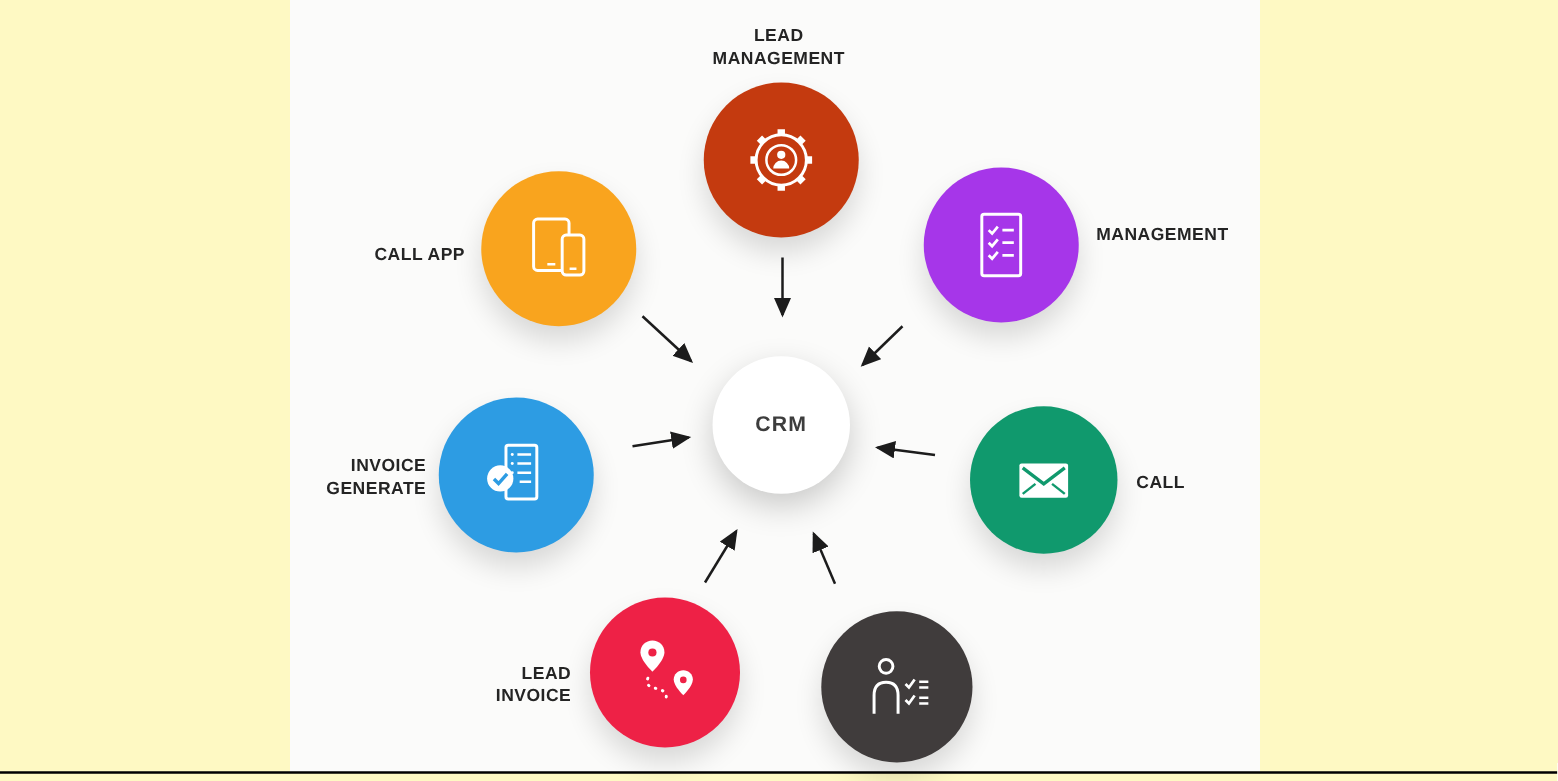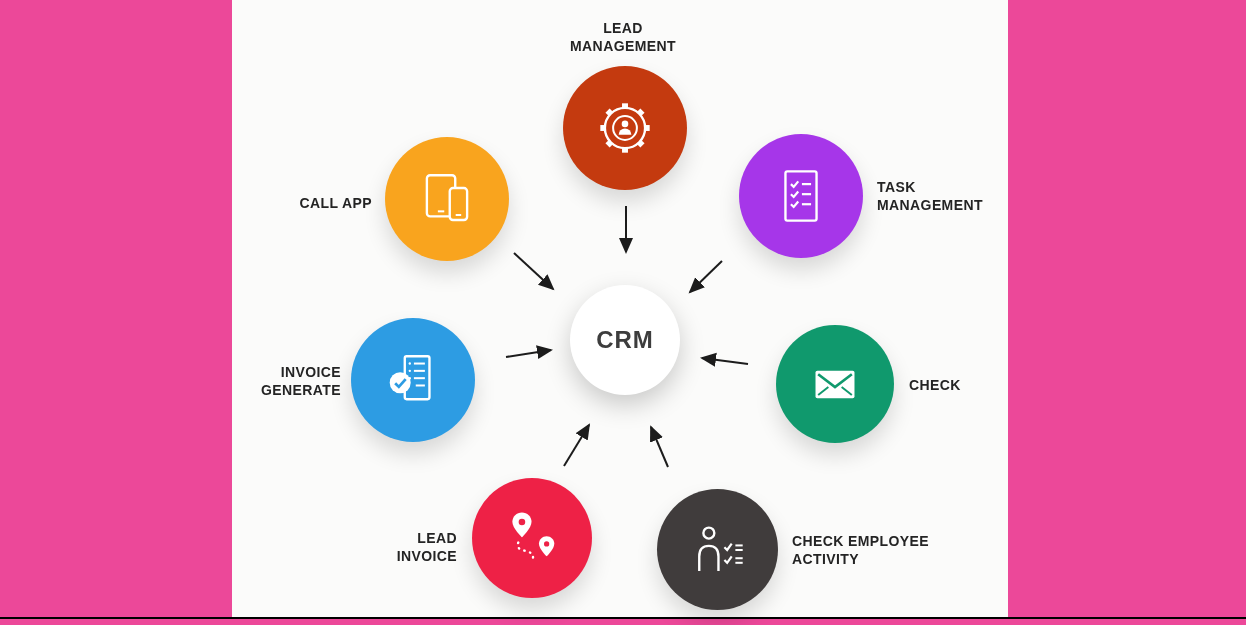--- a/index.html
+++ b/index.html
@@ -1,24 +1,24 @@
 <!DOCTYPE html>
 <html><head>
 <meta charset="utf-8">
 <style>
   * { margin:0; padding:0; box-sizing:border-box; }
   html,body { width:1246px; height:625px; background:#ffffff; font-family:"Liberation Sans", sans-serif; }
-  .stage { position:relative; width:1246px; height:625px; overflow:hidden; background:#ec4899; }
+  .stage { position:relative; width:1246px; height:625px; overflow:hidden; background:#fef9c3; }
   .panel { position:absolute; left:232px; top:0; width:776px; height:618px; background:#fbfbfa; }
   .circle { position:absolute; border-radius:50%; display:flex; align-items:center; justify-content:center;
             box-shadow:0 12px 22px rgba(0,0,0,0.14); }
   .center-circle { position:absolute; left:570px; top:285px; width:110px; height:110px; border-radius:50%;
             background:#ffffff; box-shadow:0 10px 26px rgba(0,0,0,0.20);
             display:flex; align-items:center; justify-content:center; }
-  .center-circle span { font-size:24px; font-weight:700; letter-spacing:1px; color:#3d3d3d; }
+  .center-circle span { font-size:17px; font-weight:700; letter-spacing:1px; color:#3d3d3d; }
   .label { position:absolute; font-weight:700; font-size:14px; line-height:18px; color:#242424; letter-spacing:0.4px; }
   .label span { display:block; }
   
   #c-lead    { left:563px; top:66px;  width:124px; height:124px; }
   #c-task    { left:739px; top:134px; width:124px; height:124px; }
   #c-email   { left:776px; top:325px; width:118px; height:118px; }
   #c-check   { left:657px; top:489px; width:121px; height:121px; }
   #c-track   { left:472px; top:478px; width:120px; height:120px; }
   #c-invoice { left:351px; top:318px; width:124px; height:124px; }
   #c-call    { left:385px; top:137px; width:124px; height:124px; }
@@ -85,51 +85,46 @@
       <rect x="18" y="8" width="34" height="54" rx="2" stroke-width="2.6"></rect>
       <polyline points="24,22 27,25 32,19" stroke-width="2.4"></polyline>
         <line x1="36" y1="22" x2="46" y2="22" stroke-width="2.4"></line>
       <polyline points="24,33 27,36 32,30" stroke-width="2.4"></polyline>
         <line x1="36" y1="33" x2="46" y2="33" stroke-width="2.4"></line>
       <polyline points="24,44 27,47 32,41" stroke-width="2.4"></polyline>
         <line x1="36" y1="44" x2="46" y2="44" stroke-width="2.4"></line>
     </svg>
   </div>
   <div class="label" id="l-task">
-    <span>TASK</span>
     <span>MANAGEMENT</span>
   </div>
 
   <div class="circle" id="c-email" style="background: rgb(16, 153, 109); color: rgb(16, 153, 109);">
     <svg class="icon" width="62" height="62" viewBox="0 0 70 70" fill="none" stroke="#ffffff">
       <rect x="13" y="20" width="44" height="31" rx="2" fill="#ffffff" stroke="none"></rect>
       <polyline points="16,24 35,38.5 54,24" stroke="currentColor" stroke-width="3"></polyline>
       <line x1="16" y1="47.5" x2="27.5" y2="38.5" stroke="currentColor" stroke-width="2.2"></line>
       <line x1="54" y1="47.5" x2="42.5" y2="38.5" stroke="currentColor" stroke-width="2.2"></line>
     </svg>
   </div>
   <div class="label" id="l-email">
-    <span>CHECK</span>
+    <span>CALL</span>
   </div>
 
   <div class="circle" id="c-check" style="background: rgb(64, 60, 60); color: rgb(64, 60, 60);">
     <svg class="icon" width="64" height="64" viewBox="0 0 70 70" fill="none" stroke="#ffffff">
       <circle cx="25" cy="16.5" r="6" stroke-width="2.6"></circle>
       <path d="M14.5 58 V42 q0 -11.5 10.5 -11.5 q10.5 0 10.5 11.5 V58" stroke-width="2.6"></path>
       <polyline points="42,32 45,35 50,28" stroke-width="2.4"></polyline>
       <line x1="54" y1="30" x2="62" y2="30" stroke-width="2.2"></line>
         <line x1="54" y1="35" x2="62" y2="35" stroke-width="2.2"></line>
       <polyline points="42,46 45,49 50,42" stroke-width="2.4"></polyline>
       <line x1="54" y1="44" x2="62" y2="44" stroke-width="2.2"></line>
         <line x1="54" y1="49" x2="62" y2="49" stroke-width="2.2"></line>
     </svg>
-  </div>
-  <div class="label" id="l-check">
-    <span>CHECK EMPLOYEE</span>
-    <span>ACTIVITY</span>
   </div>
 
   <div class="circle" id="c-track" style="background: rgb(238, 33, 70); color: rgb(238, 33, 70);">
     <svg class="icon" width="64" height="64" viewBox="0 0 70 70" fill="none" stroke="#ffffff">
       <path d="M24 7 c-5.8 0 -10.5 4.4 -10.5 10.2 c0 7.2 10.5 17 10.5 17 s10.5 -9.8 10.5 -17 C34.5 11.4 29.8 7 24 7 z" fill="#ffffff" stroke="none"></path>
       <circle cx="24" cy="17.5" r="3.6" fill="currentColor" stroke="none"></circle>
       <path d="M51 33 c-4.6 0 -8.4 3.5 -8.4 8.2 c0 5.8 8.4 13.8 8.4 13.8 s8.4 -8 8.4 -13.8 C59.4 36.5 55.6 33 51 33 z" fill="#ffffff" stroke="none"></path>
       <circle cx="51" cy="41.5" r="2.9" fill="currentColor" stroke="none"></circle>
       <path d="M20 40 C15 52 38 46 36 57" stroke="#ffffff" stroke-width="2.6" stroke-dasharray="0.5 6" stroke-linecap="round"></path>
     </svg>

